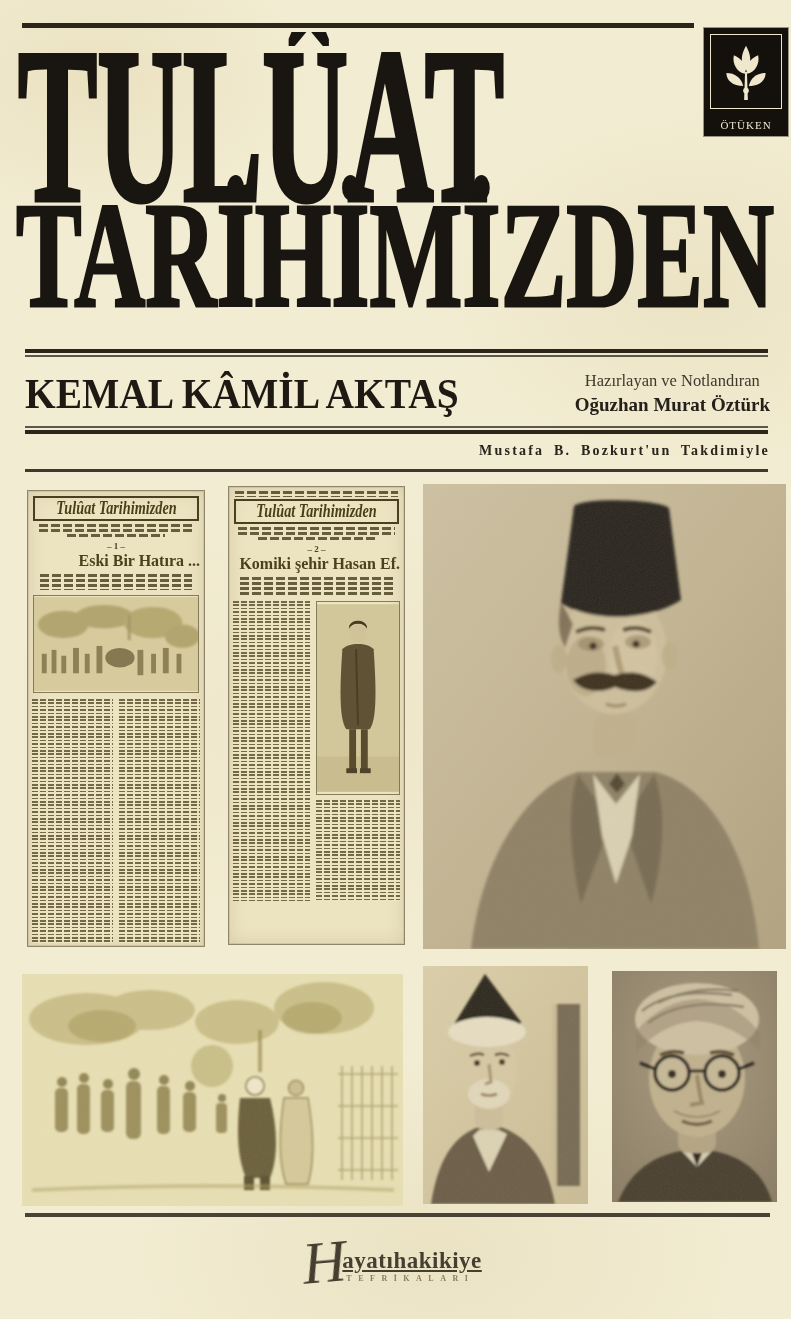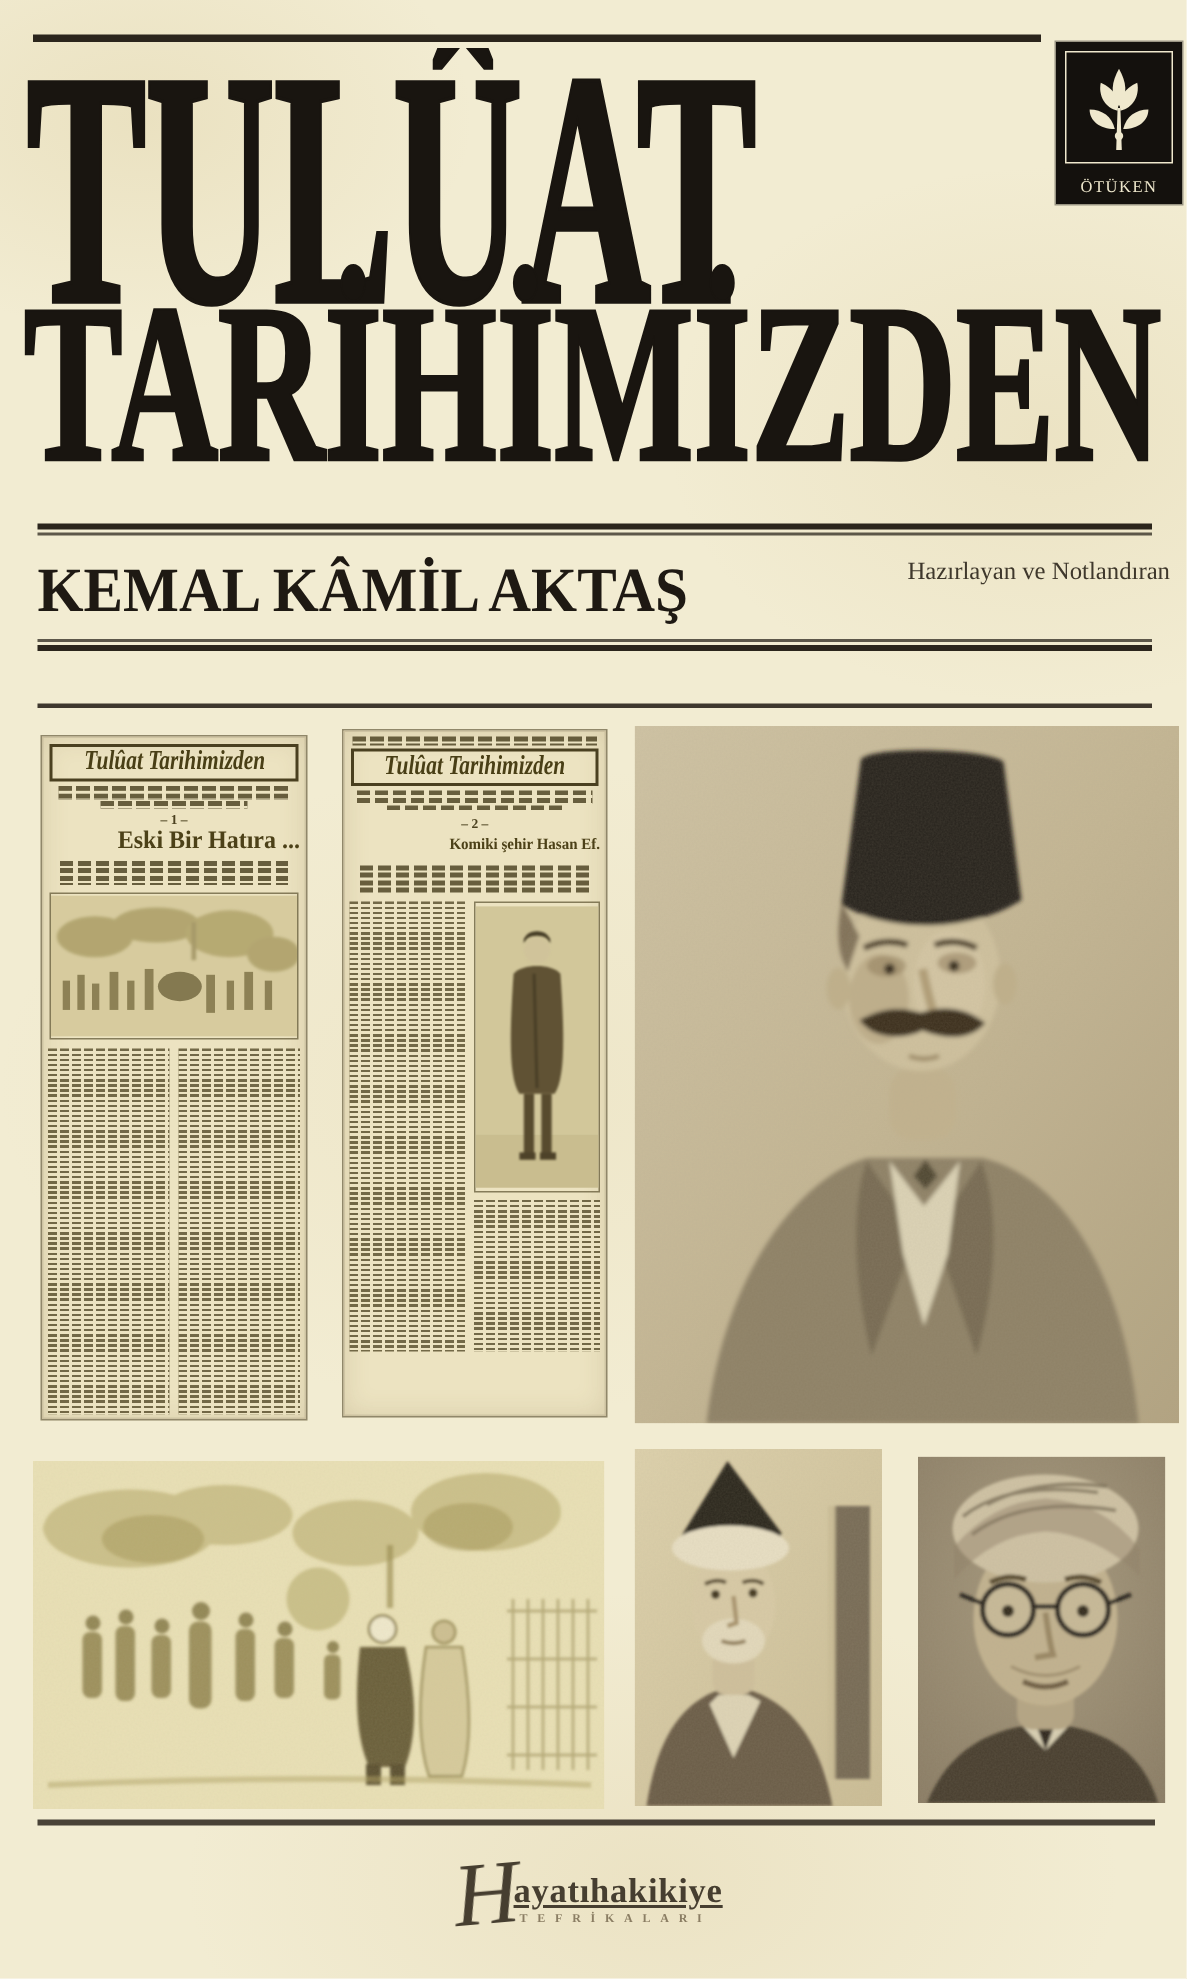--- a/index.html
+++ b/index.html
@@ -21,40 +21,40 @@
     font-size:11px;letter-spacing:1px;}
   
   .title-svg{position:absolute;left:14px;top:32px;}
   .title-svg text{font-family:"Liberation Serif","DejaVu Serif",serif;font-weight:bold;
     fill:#191510;stroke:#191510;paint-order:stroke;}
   
   .subtitle{position:absolute;left:25px;top:312px;font-size:20px;font-weight:bold;
     letter-spacing:.4px;color:#221d15;white-space:nowrap;}
   .author{position:absolute;left:25px;top:371px;font-size:42px;font-weight:bold;color:#1e1913;
     line-height:1.1;transform:scaleX(.94);transform-origin:left top;white-space:nowrap;}
-  .editor{position:absolute;right:11px;top:371px;text-align:center;}
+  .editor{position:absolute;right:21px;top:371px;text-align:center;}
   .editor-label{font-size:16.5px;color:#3f382c;}
   .editor-name{font-size:19px;font-weight:bold;color:#25201a;margin-top:3px;}
   .presenter{position:absolute;right:21px;top:443px;font-size:14px;font-weight:bold;
     letter-spacing:2.2px;word-spacing:4px;color:#2a241c;white-space:nowrap;}
   .drule{position:absolute;left:25px;width:743px;}
   .drule .thick{height:4px;background:#2b251c;}
   .drule .thin{height:1.5px;background:rgba(43,37,28,.75);margin-top:2px;}
   .drule.rev .thin{margin:0 0 2px 0;}
   
   .clip{position:absolute;background:#ece3c1;border:1px solid rgba(70,60,35,.55);
     box-shadow:inset 0 0 0 1px rgba(70,60,35,.12), inset 0 0 18px rgba(120,100,60,.18);
     padding:4px 4px 3px;box-sizing:border-box;}
   .mast{border:2px solid #4a4020;margin:1px 1px 3px;padding:1px 0 2px;text-align:center;overflow:hidden;}
   .mast-text{display:inline-block;font-style:italic;font-weight:bold;font-size:15px;color:#493f16;
     transform:scaleY(1.22) scaleX(.95);filter:blur(.4px);white-space:nowrap;}
   .issue{ text-align:center;font-size:9px;font-weight:bold;color:#4c4220;filter:blur(.3px);line-height:10px;}
   .headline{text-align:right;font-size:16px;font-weight:bold;color:#4c4118;
     filter:blur(.35px);transform:scaleY(1.05);white-space:nowrap;line-height:20px;}
-  .headline.sm{font-size:10px;}
+  .headline.sm{font-size:16px;}
   
   .nz{filter:blur(.35px);background-image:
       repeating-linear-gradient(to bottom, rgba(236,227,193,0) 0 3.2px, #ece3c1 3.2px 5px),
       repeating-linear-gradient(to right, rgba(70,60,28,.8) 0 9px, rgba(70,60,28,0) 9px 12px);}
   .nz-b{filter:blur(.3px);background-image:
       repeating-linear-gradient(to bottom, rgba(236,227,193,0) 0 1.6px, #ece3c1 1.6px 3.4px),
       repeating-linear-gradient(to right, rgba(74,64,30,.75) 0 6px, rgba(74,64,30,0) 6px 8px);}
   .cols{display:flex;gap:6px;margin-top:6px;}
   .clip-photo{border:1px solid rgba(90,80,45,.7);overflow:hidden;}
   
@@ -101,27 +101,29 @@
 
 
   <div class="drule" style="top:349px;">
     <div class="thick"></div>
     <div class="thin"></div>
   </div>
 
   <div class="author">KEMAL KÂMİL AKTAŞ</div>
   <div class="editor">
     <div class="editor-label">Hazırlayan ve Notlandıran</div>
+    <div class="editor-name">Oğuzhan Murat Öztürk</div>
   </div>
 
   <div class="drule rev" style="top:426px;">
     <div class="thin"></div>
     <div class="thick"></div>
   </div>
 
+  <div class="presenter">Mustafa B. Bozkurt'un Takdimiyle</div>
 
   <div class="rule" style="left:25px;top:469px;width:743px;height:3px;opacity:.9;"></div>
 
   <div class="clip" style="left:27px;top:490px;width:178px;height:457px;">
     <div class="mast">
       <span class="mast-text">Tulûat Tarihimizden</span>
     </div>
     <div class="nz" style="width:92%;height:9px;margin:2px auto 0;"></div>
     <div class="nz" style="width:58%;height:5px;margin:1px auto 2px;"></div>
     <div class="issue">– 1 –</div>

